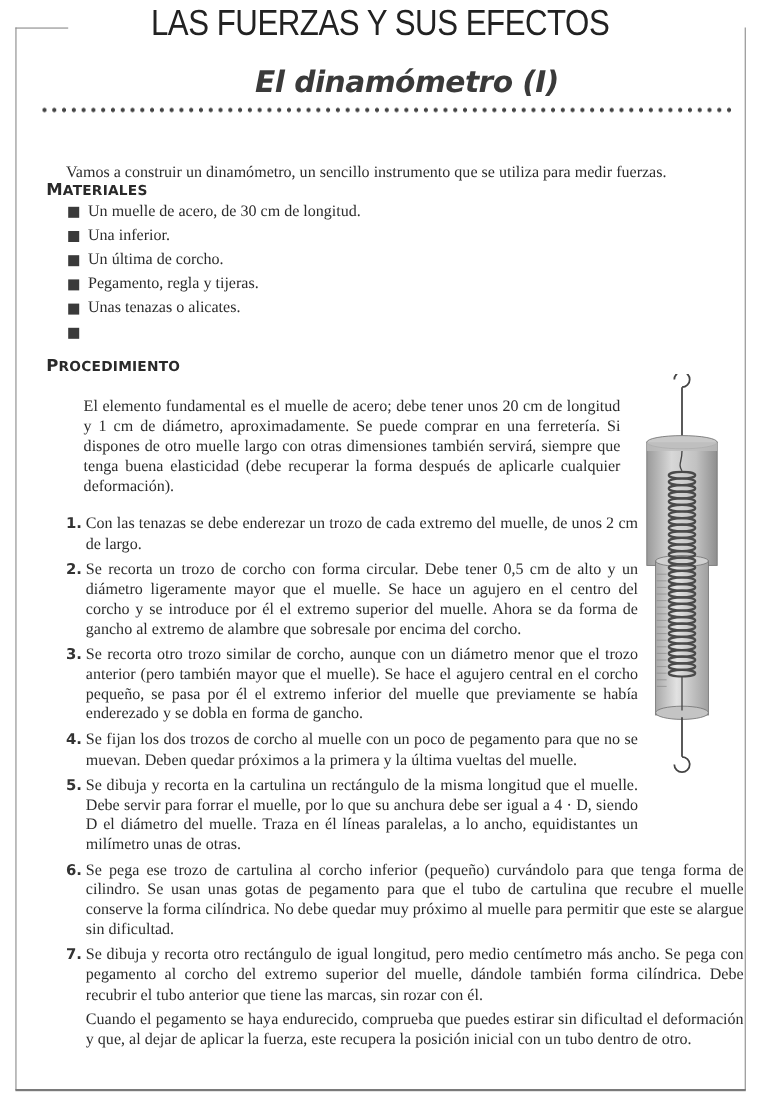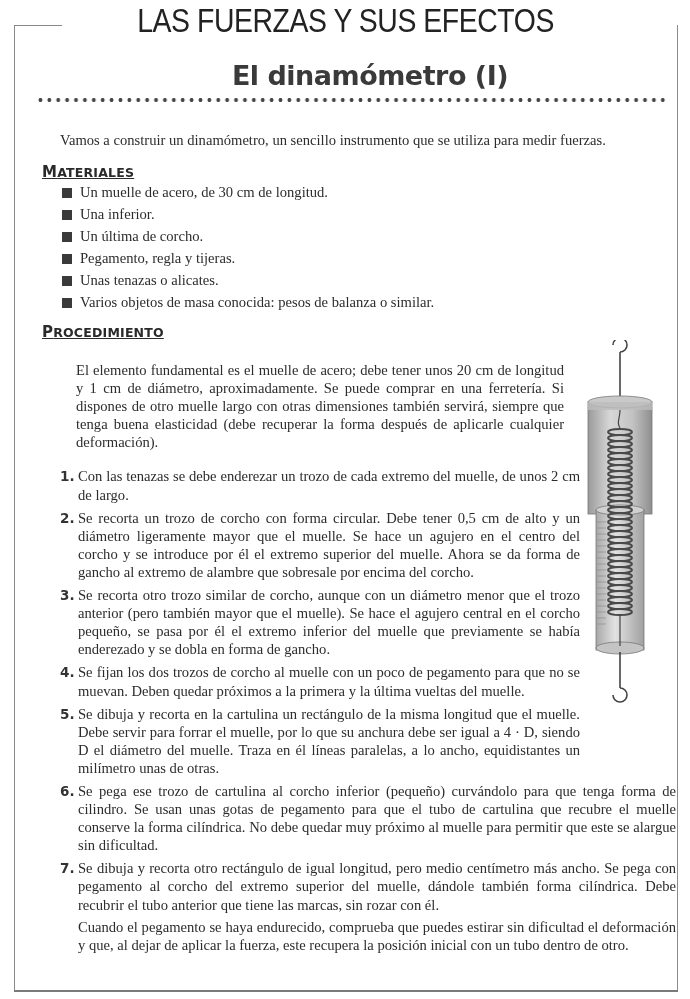--- a/index.html
+++ b/index.html
@@ -7,30 +7,30 @@
   .frame-left { position: absolute; left: 14px; top: 25px; width: 1px; height: 966px; background: #8a8a8a; }
   .frame-top-corner { position: absolute; left: 14px; top: 25px; width: 48px; height: 1px; background: #8a8a8a; }
   .frame-right { position: absolute; left: 677px; top: 25px; width: 1px; height: 966px; background: #8a8a8a; }
   .frame-bottom { position: absolute; left: 14px; top: 990px; width: 664px; height: 2px; background: #7a7a7a; }
 
   .main-title { position: absolute; left: 0; width: 690px; top: 2px; text-align: center;
     font-family: "Liberation Sans", sans-serif; font-size: 33px; letter-spacing: -0.5px;
     color: #222; font-weight: normal; transform: scaleX(0.86); transform-origin: 349px 0; }
   .subtitle { position: absolute; left: 0; width: 690px; top: 60px; text-align: center;
     font-family: "DejaVu Sans", sans-serif; font-weight: bold; font-size: 27px; color: #3a3a3a;
-    letter-spacing: -0.5px; padding-left: 50px; box-sizing: border-box; }
+    letter-spacing: -0.5px; padding-left: 50px; box-sizing: border-box; font-style: italic; }
   .dots { position: absolute; left: 36px; top: 96px; width: 630px; height: 8px;
     background-image: radial-gradient(circle, #444 1.7px, transparent 2.2px);
     background-size: 8.9px 8px; background-repeat: repeat-x; }
 
   .serif { font-family: "Liberation Serif", serif; font-size: 14.6px; color: #2c2c2c; line-height: 18.1px; }
-  .intro { position: absolute; left: 60px; top: 131px; width: 620px; }
+  .intro { position: absolute; left: 60px; top: 148px; width: 620px; }
 
   .section-head { position: absolute; left: 42px; font-family: "DejaVu Sans", sans-serif; font-weight: bold;
-    color: #2a2a2a; font-size: 12.5px; letter-spacing: 0.2px; font-variant: small-caps; text-decoration: underline; }
+    color: #2a2a2a; font-size: 12.5px; letter-spacing: 0.2px; font-variant: small-caps; }
   .section-head .cap { font-size: 15px; }
 
   .materials { position: absolute; left: 62px; top: 183px; margin: 0; padding: 0; list-style: none; }
   .materials li { position: relative; padding-left: 18px; height: 22px; line-height: 18px; }
   .materials .bullet { position: absolute; left: 0; top: 5px; width: 10px; height: 10px; background: #3a3a3a; }
 
   .proc { position: absolute; left: 60px; top: 345px; width: 520px; }
   .proc p { margin: 16px; text-align: justify; }
   .proc .item { position: relative; padding-left: 18px; margin-top: 5px; text-align: justify; }
   .proc .item.wide { width: 598px; }
@@ -56,21 +56,21 @@
 <div class="section-head" style="top:163px;">
   <span class="cap">M</span><span>ATERIALES</span>
 </div>
 
 <ul class="materials serif">
   <li><span class="bullet"></span><span>Un muelle de acero, de 30 cm de longitud.</span></li>
   <li><span class="bullet"></span><span>Una inferior.</span></li>
   <li><span class="bullet"></span><span>Un última de corcho.</span></li>
   <li><span class="bullet"></span><span>Pegamento, regla y tijeras.</span></li>
   <li><span class="bullet"></span><span>Unas tenazas o alicates.</span></li>
-  <li><span class="bullet"></span><span>Varios objetos de masa conocida: pesos de balanza o similar.</span></li>
+  <li><span class="bullet"></span></li>
 </ul>
 
 <div class="section-head" style="top:323px;">
   <span class="cap">P</span><span>ROCEDIMIENTO</span>
 </div>
 
 <div class="proc serif">
   <p>El elemento fundamental es el muelle de acero; debe tener unos 20 cm de longitud y 1 cm de diámetro, aproximadamente. Se puede comprar en una ferretería. Si dispones de otro muelle largo con otras dimensiones también servirá, siempre que tenga buena elasticidad (debe recuperar la forma después de aplicarle cualquier deformación).</p>
   <div class="item"><span class="num">1.</span><span>Con las tenazas se debe enderezar un trozo de cada extremo del muelle, de unos 2 cm de largo.</span></div>
   <div class="item"><span class="num">2.</span><span>Se recorta un trozo de corcho con forma circular. Debe tener 0,5 cm de alto y un diámetro ligeramente mayor que el muelle. Se hace un agujero en el centro del corcho y se introduce por él el extremo superior del muelle. Ahora se da forma de gancho al extremo de alambre que sobresale por encima del corcho.</span></div>

